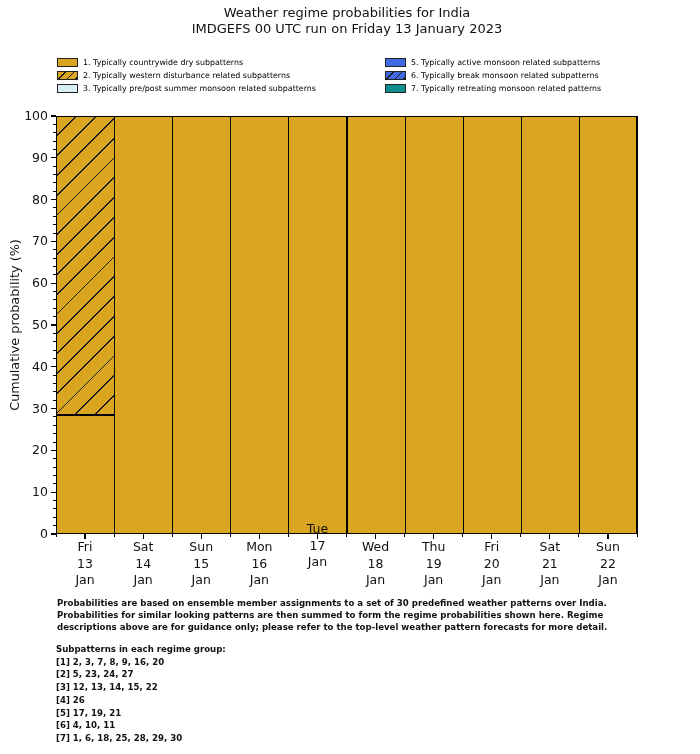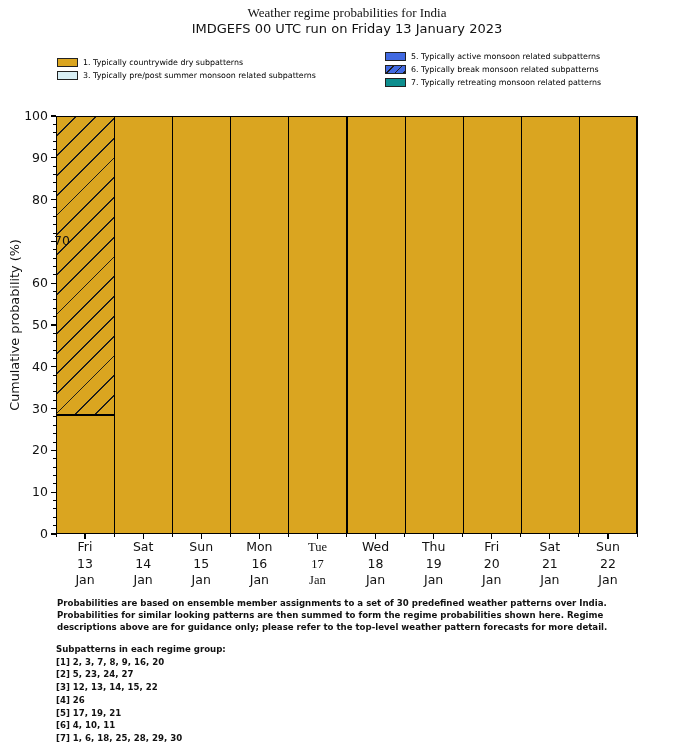--- a/index.html
+++ b/index.html
@@ -1,26 +1,26 @@
 <!DOCTYPE html>
 <html><head>
 <meta charset="utf-8">
 <style>
   html,body { margin:0; padding:0; background:#fff; }
   #fig {
     position:relative; width:700px; height:754px; background:#ffffff;
     font-family:"DejaVu Sans", sans-serif; color:#111; overflow:hidden;
   }
   .title-line { position:absolute; left:0; width:694px; text-align:center; font-size:13px; color:#111; }
-  #title1 { top:5px;font-family:Liberation Serif, serif; }
+  #title1 { top:5px; }
   #title2 { top:21px; }
 
   .legend-col { position:absolute; }
   #legend-col-1 { left:57px; top:56px; }
-  #legend-col-2 { left:385px; top:50px; }
+  #legend-col-2 { left:385px; top:56px; }
   .legend-item { display:flex; align-items:center; height:13px; }
   .legend-swatch { width:19px; height:7px; border:1px solid #222; box-sizing:content-box; flex:none; }
   .legend-label { margin-left:5px; font-size:7.9px; white-space:nowrap; color:#000; }
 
   .bar-seg { position:absolute; border:1px solid #000; box-sizing:border-box; }
   #plot-frame { position:absolute; left:56px; top:116px; width:581px; height:418px;
     border:1.5px solid #000; box-sizing:border-box; pointer-events:none; }
 
   .ytick-major { position:absolute; width:5px; height:1.3px; background:#000; }
   .ytick-minor { position:absolute; width:3px; height:1px; background:#000; }
@@ -42,20 +42,24 @@
 <body>
 
 <div id="fig">
   <div class="title-line" id="title1">Weather regime probabilities for India</div>
   <div class="title-line" id="title2">IMDGEFS 00 UTC run on Friday 13 January 2023</div>
 
   <div class="legend-col" id="legend-col-1">
       <div class="legend-item">
         <div class="legend-swatch" style="background: rgb(218, 165, 32);"></div>
         <div class="legend-label">1. Typically countrywide dry subpatterns</div>
+      </div>
+      <div class="legend-item">
+        <div class="legend-swatch" style="background: repeating-linear-gradient(135deg, rgb(218, 165, 32) 0px, rgb(218, 165, 32) 4.8px, rgb(28, 28, 28) 4.8px, rgb(28, 28, 28) 6px);"></div>
+        <div class="legend-label">2. Typically western disturbance related subpatterns</div>
       </div>
       <div class="legend-item">
         <div class="legend-swatch" style="background: rgb(216, 239, 245);"></div>
         <div class="legend-label">3. Typically pre/post summer monsoon related subpatterns</div>
       </div>
     </div>
   <div class="legend-col" id="legend-col-2">
       <div class="legend-item">
         <div class="legend-swatch" style="background: rgb(65, 105, 225);"></div>
         <div class="legend-label">5. Typically active monsoon related subpatterns</div>
@@ -107,21 +111,21 @@
     <div class="ytick-label" style="top: 442.4px;">20</div>
     <div class="ytick-major" style="left: 51px; top: 407.95px;"></div>
     <div class="ytick-label" style="top: 400.6px;">30</div>
     <div class="ytick-major" style="left: 51px; top: 366.15px;"></div>
     <div class="ytick-label" style="top: 358.8px;">40</div>
     <div class="ytick-major" style="left: 51px; top: 324.35px;"></div>
     <div class="ytick-label" style="top: 317px;">50</div>
     <div class="ytick-major" style="left: 51px; top: 282.55px;"></div>
     <div class="ytick-label" style="top: 275.2px;">60</div>
     <div class="ytick-major" style="left: 51px; top: 240.75px;"></div>
-    <div class="ytick-label" style="top: 233.4px; margin-left: 22px;">70</div>
+    <div class="ytick-label" style="top: 233.4px;">70</div>
     <div class="ytick-major" style="left: 51px; top: 198.95px;"></div>
     <div class="ytick-label" style="top: 191.6px;">80</div>
     <div class="ytick-major" style="left: 51px; top: 157.15px;"></div>
     <div class="ytick-label" style="top: 149.8px;">90</div>
     <div class="ytick-major" style="left: 51px; top: 115.35px;"></div>
     <div class="ytick-label" style="top: 108px;">100</div>
     <div class="ytick-minor" style="left: 53px; top: 525.14px;"></div>
     <div class="ytick-minor" style="left: 53px; top: 516.78px;"></div>
     <div class="ytick-minor" style="left: 53px; top: 508.42px;"></div>
     <div class="ytick-minor" style="left: 53px; top: 500.06px;"></div>
@@ -171,21 +175,21 @@
 Jan</div>
     <div class="xtick-major" style="left: 200.6px; top: 534px;"></div>
     <div class="xtick-label" style="left: 172.25px; top: 539px;">Sun
 15
 Jan</div>
     <div class="xtick-major" style="left: 258.7px; top: 534px;"></div>
     <div class="xtick-label" style="left: 230.35px; top: 539px;">Mon
 16
 Jan</div>
     <div class="xtick-major" style="left: 316.8px; top: 534px;"></div>
-    <div class="xtick-label" style="left: 288.45px; top: 539px; font-family: Liberation Serif, serif;">Tue
+    <div class="xtick-label" style="left: 288.45px; top: 521px;">Tue
 17
 Jan</div>
     <div class="xtick-major" style="left: 374.9px; top: 534px;"></div>
     <div class="xtick-label" style="left: 346.55px; top: 539px;">Wed
 18
 Jan</div>
     <div class="xtick-major" style="left: 433px; top: 534px;"></div>
     <div class="xtick-label" style="left: 404.65px; top: 539px;">Thu
 19
 Jan</div>

